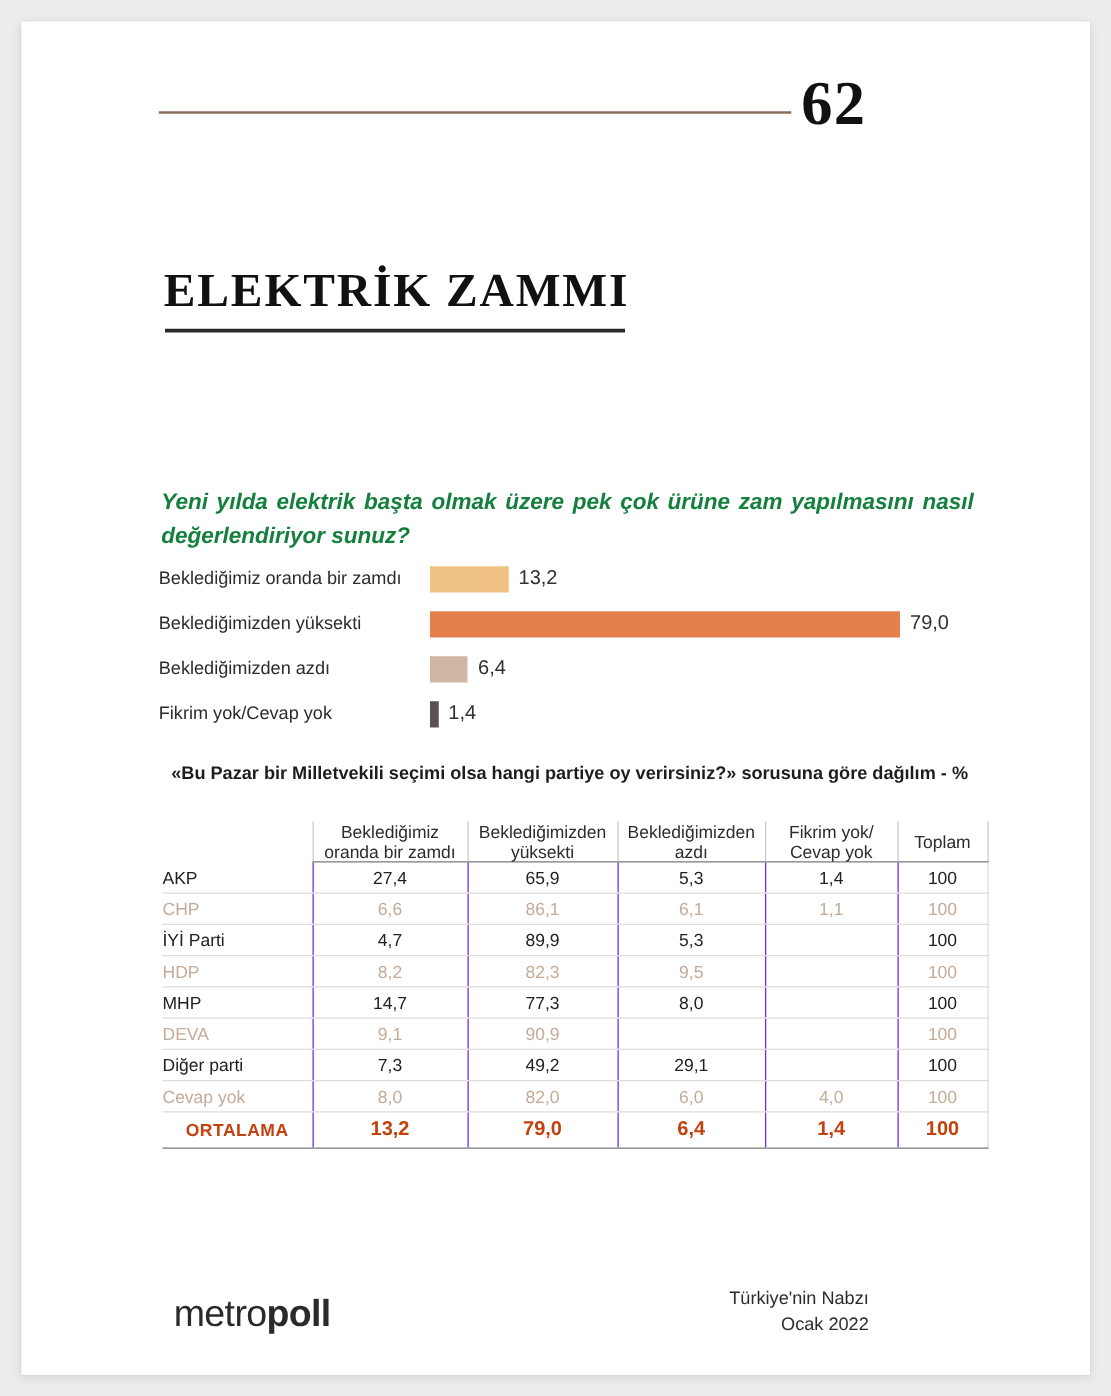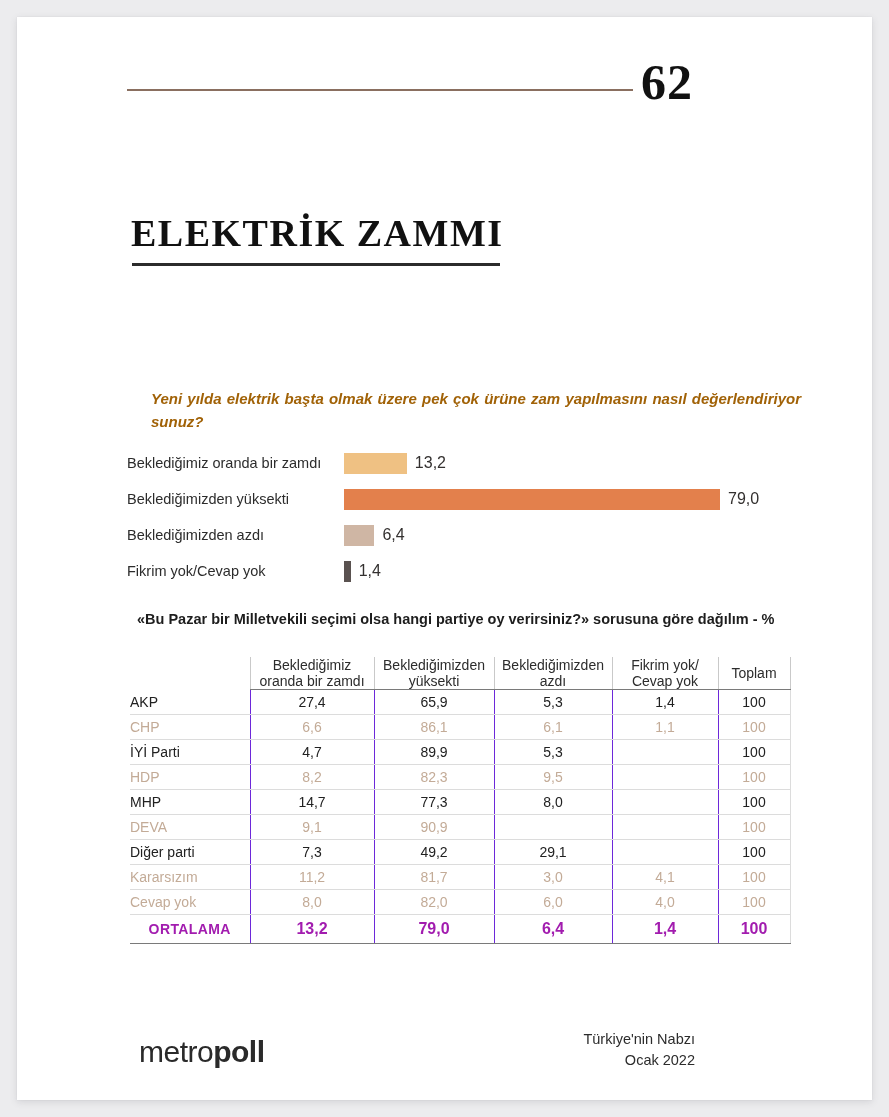--- a/index.html
+++ b/index.html
@@ -81,27 +81,26 @@
     line-height: 1.52;
     color: #2f2f2f;
   }
 
   
   .question {
     position: absolute;
     left: 112px;
     top: 371px;
     width: 650px;
-    font-size: 15px;
+    font-size: 18px;
     font-weight: bold;
     font-style: italic;
-    color: #a16207;
+    color: #15803d;
     line-height: 1.5;
     text-align: justify;
-    margin-left: 22px;
   }
 
   
   .chart {
     position: absolute;
     left: 110px;
     top: 428px;
     width: 680px;
   }
   .bar-row {
@@ -195,21 +194,21 @@
     color: #212121;
     font-size: 15.5px;
   }
   td.num-last { border-right: 1px solid #dcdcdc; }
 
   tr.alt td.party, tr.alt td.num { color: #c3ab97; }
 
   tr.avg td {
     border-top: 1px solid #7a7a7a;
     border-bottom: 1px solid #7a7a7a;
-    color: #a21caf;
+    color: #c2410c;
     font-weight: bold;
     height: 28px;
   }
   tr.avg td.party {
     text-align: center;
     font-size: 14px;
     letter-spacing: 0.4px;
   }
   tr.avg td.num { font-weight: bold; font-size: 16px; }
 
@@ -370,28 +369,20 @@
             </tr>
             <tr>
               <td class="party">Diğer parti</td>
               <td class="num">7,3</td>
               <td class="num">49,2</td>
               <td class="num">29,1</td>
               <td class="num"></td>
               <td class="num num-last">100</td>
             </tr>
             <tr class="alt">
-              <td class="party">Kararsızım</td>
-              <td class="num">11,2</td>
-              <td class="num">81,7</td>
-              <td class="num">3,0</td>
-              <td class="num">4,1</td>
-              <td class="num num-last">100</td>
-            </tr>
-            <tr class="alt">
               <td class="party">Cevap yok</td>
               <td class="num">8,0</td>
               <td class="num">82,0</td>
               <td class="num">6,0</td>
               <td class="num">4,0</td>
               <td class="num num-last">100</td>
             </tr>
             <tr class="avg">
               <td class="party">ORTALAMA</td>
               <td class="num">13,2</td>

